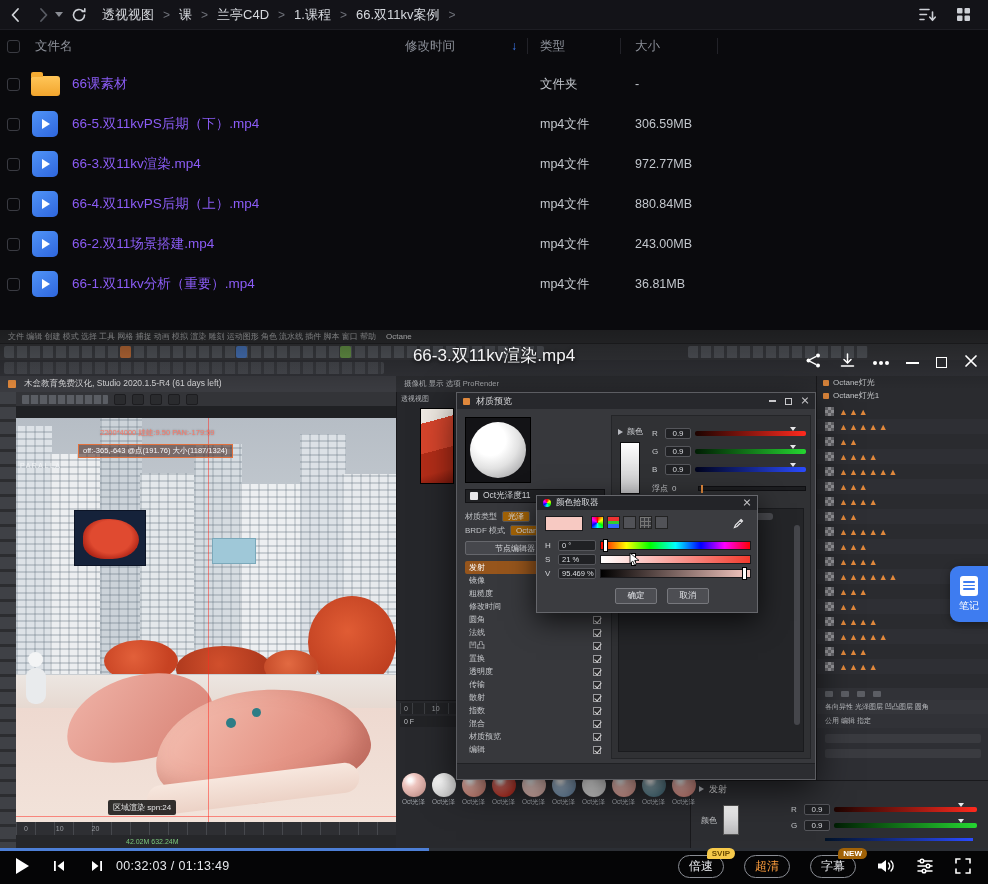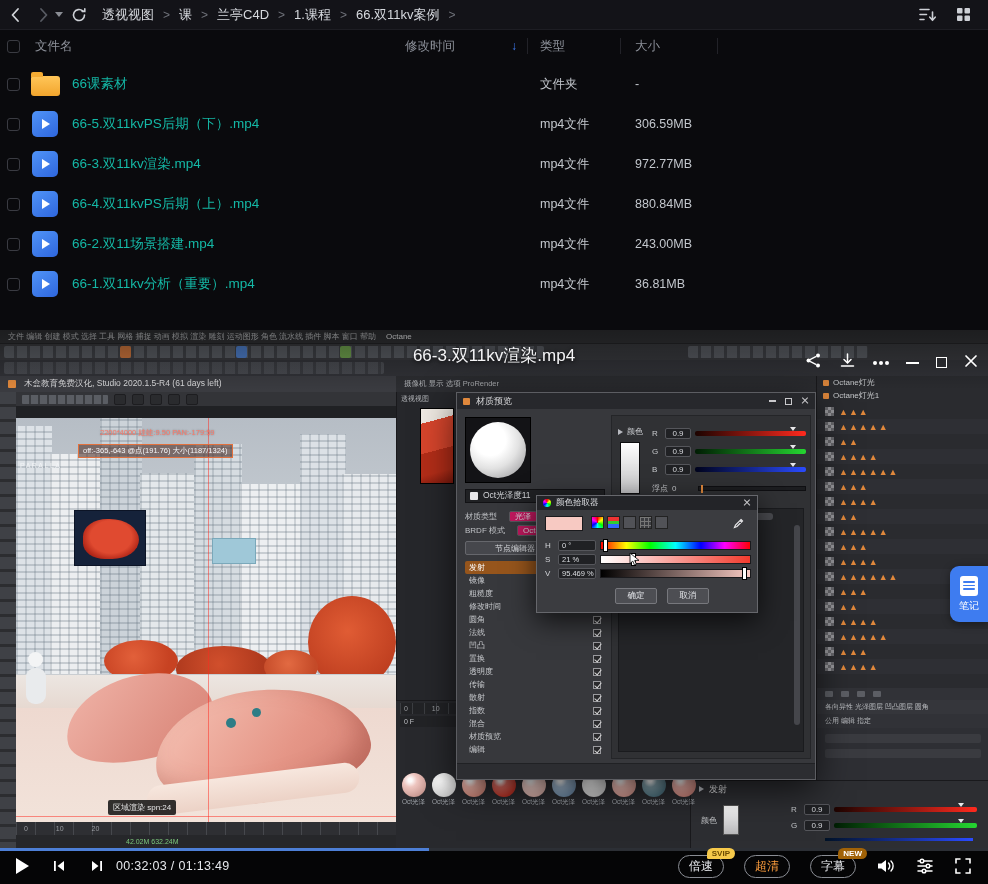--- a/index.html
+++ b/index.html
@@ -29,21 +29,21 @@
   .th-size{position:absolute;left:635px}
   .th-sep{position:absolute;top:8px;width:1px;height:16px;background:#222228}
   .file-list{position:absolute;left:0;top:64px;width:988px}
   .frow{position:relative;height:40px;display:flex;align-items:center;cursor:pointer}
   .frow .chk{margin-left:7px}
   .fic{margin-left:10px;width:30px;display:flex;justify-content:center;flex:0 0 auto}
   .folder-ic{position:relative;width:29px;height:20px;background:linear-gradient(#ffc659,#f2a52d);border-radius:2px 3px 3px 3px;margin-top:4px}
   .folder-ic::before{content:"";position:absolute;left:0;top:-4px;width:12px;height:5px;background:#f4ab33;border-radius:2px 2px 0 0}
   .video-ic{position:relative;width:26px;height:26px;border-radius:5px;background:linear-gradient(145deg,#5094f8,#2e66dd)}
   .video-ic::after{content:"";position:absolute;left:10px;top:8px;border-left:8px solid #fff;border-top:5px solid transparent;border-bottom:5px solid transparent}
-  .fname{margin-left:12px;font-size:13.5px;color:#14b8a6;max-width:440px;white-space:nowrap;overflow:hidden;text-overflow:ellipsis}
+  .fname{margin-left:12px;font-size:13.5px;color:#8b5cf6;max-width:440px;white-space:nowrap;overflow:hidden;text-overflow:ellipsis}
   .ftype{position:absolute;left:540px;font-size:12.5px;color:#c3c7cd}
   .fsize{position:absolute;left:635px;font-size:12.5px;color:#c3c7cd}
 
   
   .video{position:absolute;left:0;top:330px;width:988px;height:518px;background:#1c1d20;overflow:hidden;cursor:pointer}
   .c4d-menu{position:absolute;left:0;top:0;width:988px;height:13px;background:#2f3033;font-size:8px;color:#b9bbbe;
             display:flex;align-items:center;gap:10px;padding-left:8px;white-space:nowrap;overflow:hidden}
   .c4d-menu .oct{color:#e3e4e6}
   .c4d-t1{position:absolute;left:0;top:13px;width:988px;height:17px;background:#36373b;border-top:1px solid #232326}
   .chipstrip{position:absolute;top:2px;height:12px;background:repeating-linear-gradient(90deg,#55585e 0 10px,#3c3e43 10px 13px);border-radius:2px}
@@ -145,22 +145,22 @@
   .mx::before,.mx::after{content:"";position:absolute;left:0;top:3.2px;width:8px;height:1.3px;background:#c9c9cc}
   .mx::before{transform:rotate(45deg)}.mx::after{transform:rotate(-45deg)}
   .me-prev{position:absolute;left:8px;top:24px;width:66px;height:66px;background:#131316;border:1px solid #000;
            display:flex;align-items:center;justify-content:center}
   .me-ball{width:56px;height:56px;border-radius:50%;
            background:radial-gradient(circle at 36% 32%,#ffffff 0 30%,#e2e2e2 55%,#a8a8aa 85%,#88888a)}
   .me-name{position:absolute;left:8px;top:96px;width:140px;height:14px;background:#202124;border:1px solid #121215;
            font-size:8.5px;color:#d2d4d8;display:flex;align-items:center;padding-left:4px;gap:5px}
   .me-name i{width:8px;height:8px;background:#e8e8ea;border-radius:1px}
   .me-kv{position:absolute;left:8px;top:116px;width:140px;font-size:8px;color:#bfc1c5}
-  .me-kvrow{height:14px;display:flex;align-items:center;gap:12px}
-  .kv-chip{background:#be185d;border:1px solid #55565b;padding:0 5px;height:11px;display:flex;align-items:center;
+  .me-kvrow{height:14px;display:flex;align-items:center;gap:5px}
+  .kv-chip{background:#a16207;border:1px solid #55565b;padding:0 5px;height:11px;display:flex;align-items:center;
            border-radius:2px;color:#d6d8dc}
   .me-node{position:absolute;left:8px;top:148px;width:100px;height:14px;background:#46474c;border:1px solid #66676c;
            border-radius:2px;font-size:8px;color:#dcdee2;display:flex;align-items:center;justify-content:center}
   .me-ch{position:absolute;left:8px;top:168px;width:140px;height:194px;overflow:hidden}
   .me-chrow{height:13px;display:flex;align-items:center;justify-content:space-between;padding:0 4px;font-size:8px;color:#c6c8cc}
   .me-chrow.sel{background:#96551c;color:#fff;border-radius:2px}
   .cb{position:relative;width:8px;height:8px;border:1px solid #9a9a9e;background:#2a2a2c;flex:0 0 auto}
   .cb::after{content:"";position:absolute;left:1.5px;top:-1px;width:3px;height:6px;border-right:1.4px solid #d8d8d8;
              border-bottom:1.4px solid #d8d8d8;transform:rotate(40deg)}
   .me-right{position:absolute;left:154px;top:22px;width:200px;height:344px;background:#303134;border:1px solid #242528}

